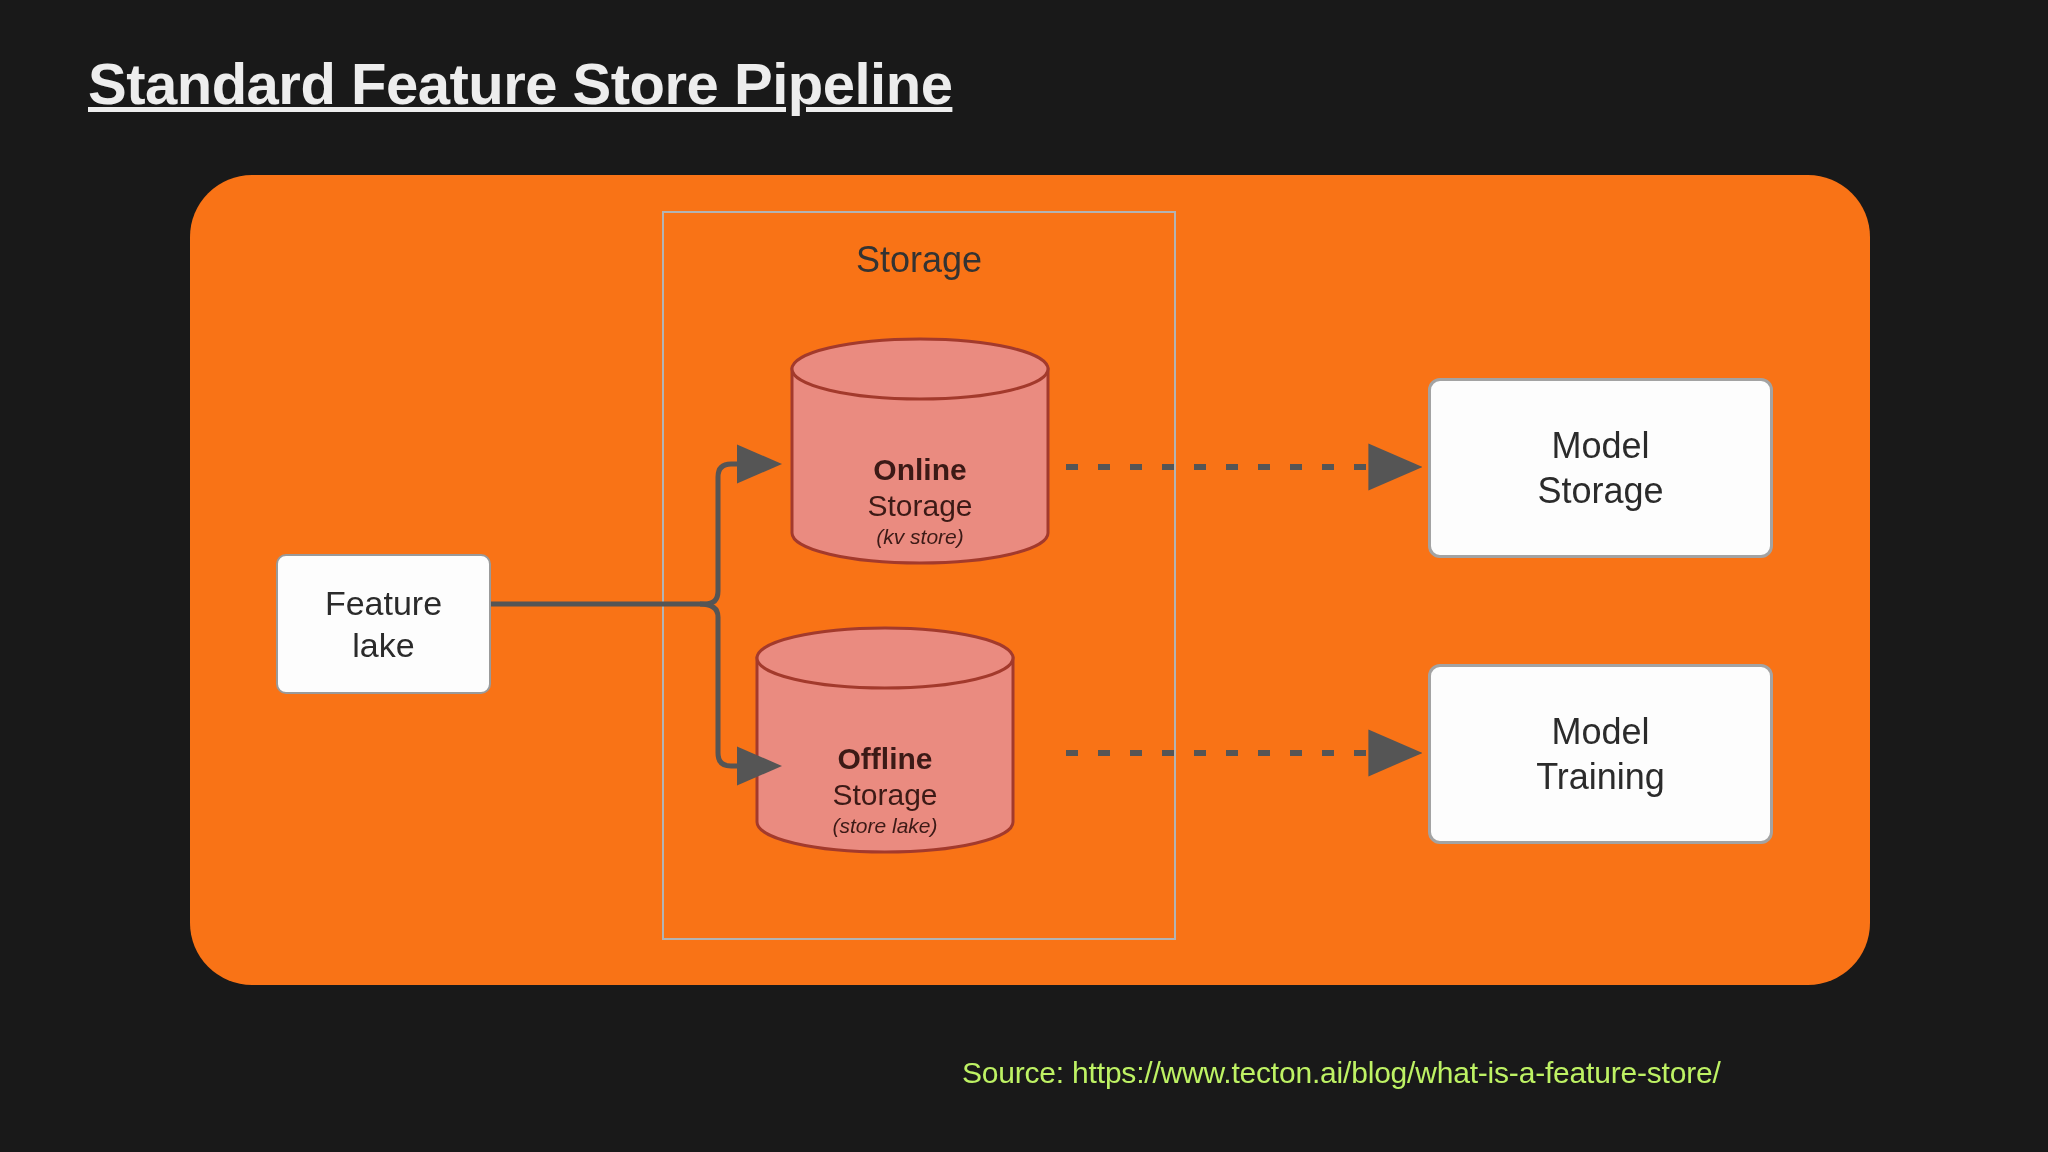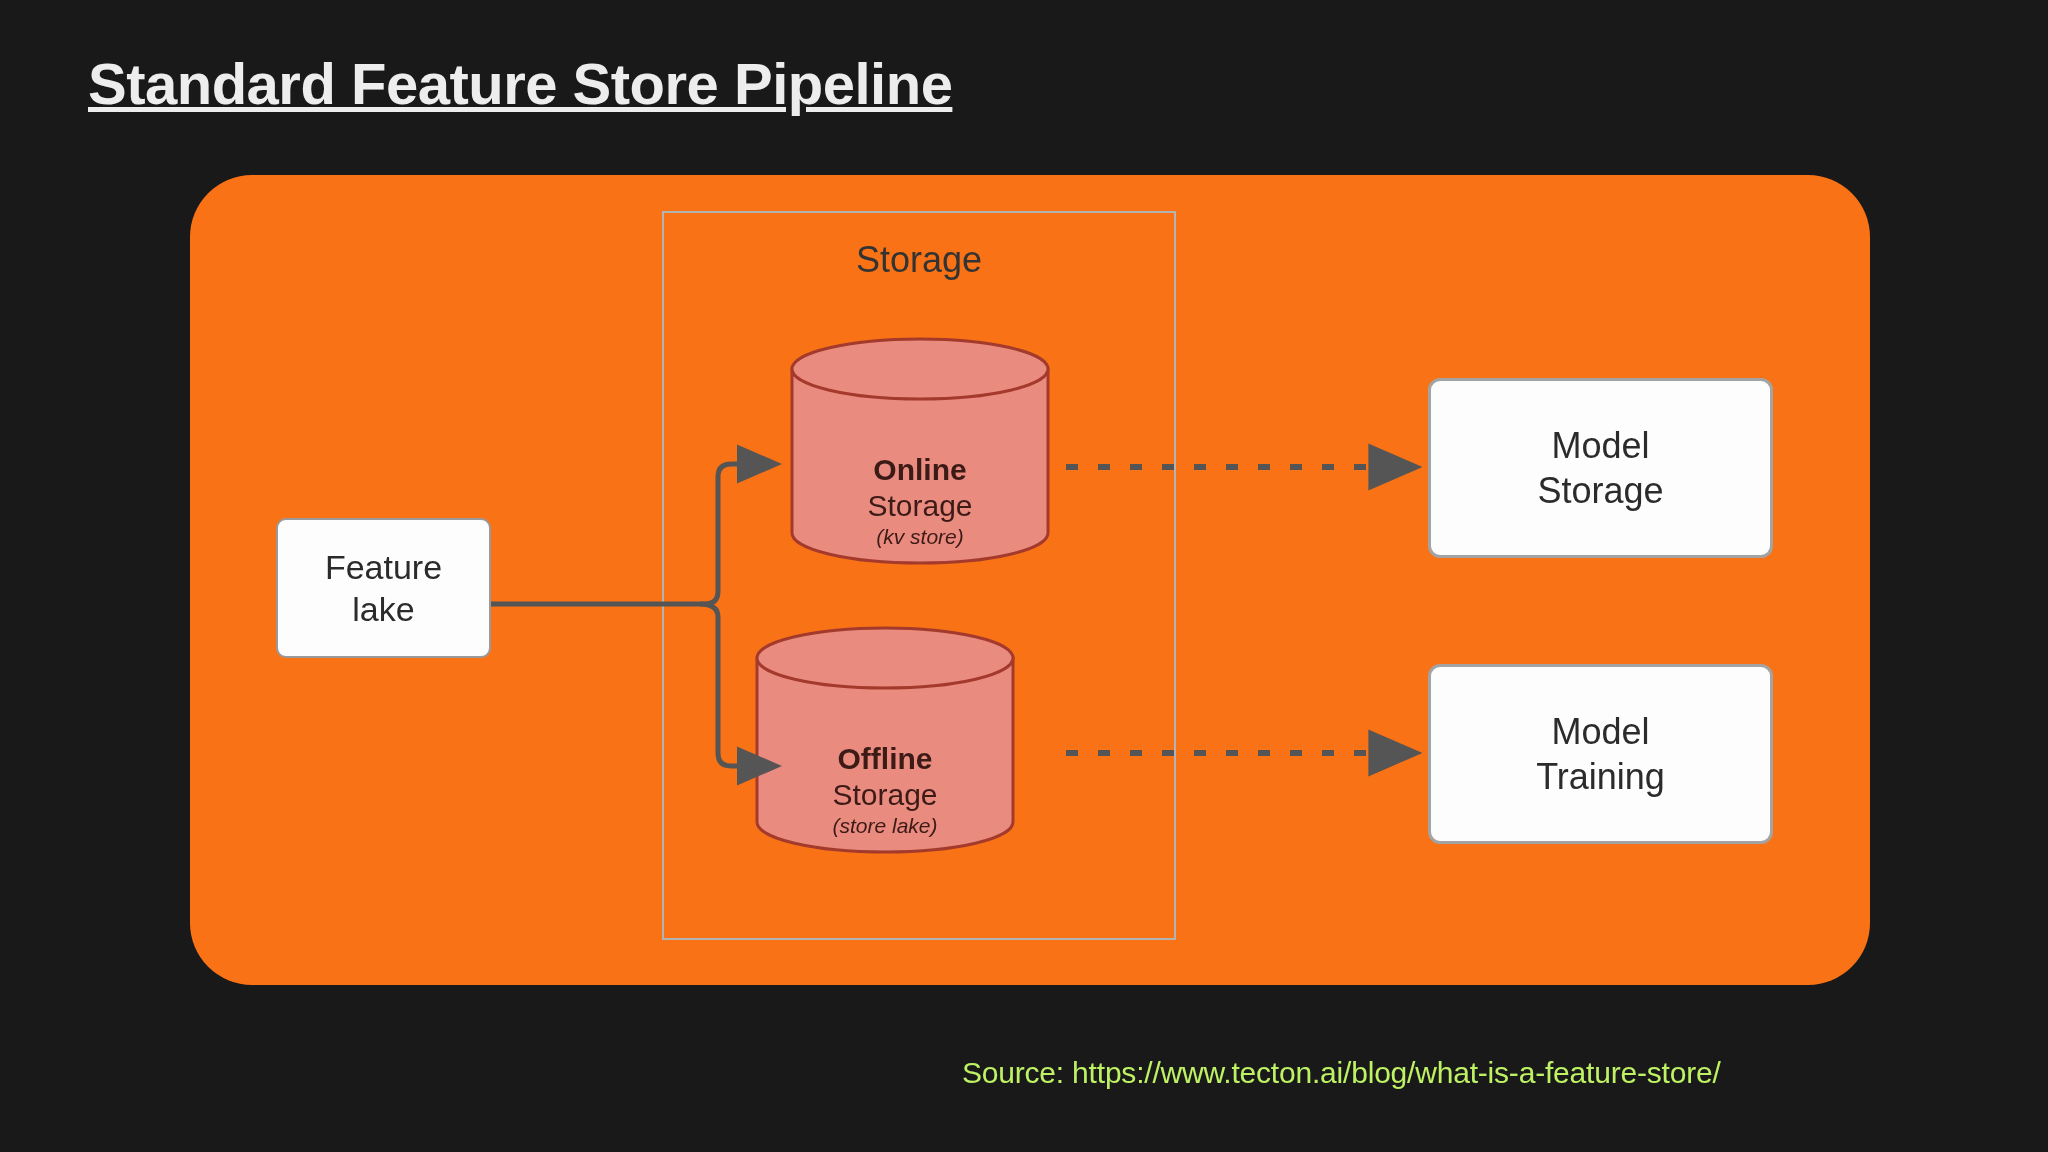--- a/index.html
+++ b/index.html
@@ -164,21 +164,21 @@
 <body>
 
 <div id="slide-title">Standard Feature Store Pipeline</div>
 
 <div id="diagram-panel">
 
   <div id="storage-container" style="left:472px; top:36px;">
     <div id="storage-container-label">Storage</div>
   </div>
 
-  <div class="node-box" id="node-feature-data" style="left:86px; top:343px;">
+  <div class="node-box" id="node-feature-data" style="left:86px; top:379px;">
     <span>
       <span>Feature</span><br>
       <span>lake</span>
     </span>
   </div>
 
   <div class="cylinder" id="cylinder-online" style="left:599px; top:161px;">
     <svg viewBox="0 0 262 230">
       <path d="M3,33 L3,197 A128,30 0 0 0 259,197 L259,33 Z" fill="#EA8B80" stroke="#A33A2C" stroke-width="3"></path>
       <ellipse cx="131" cy="33" rx="128" ry="30" fill="#EA8B80" stroke="#A33A2C" stroke-width="3"></ellipse>

